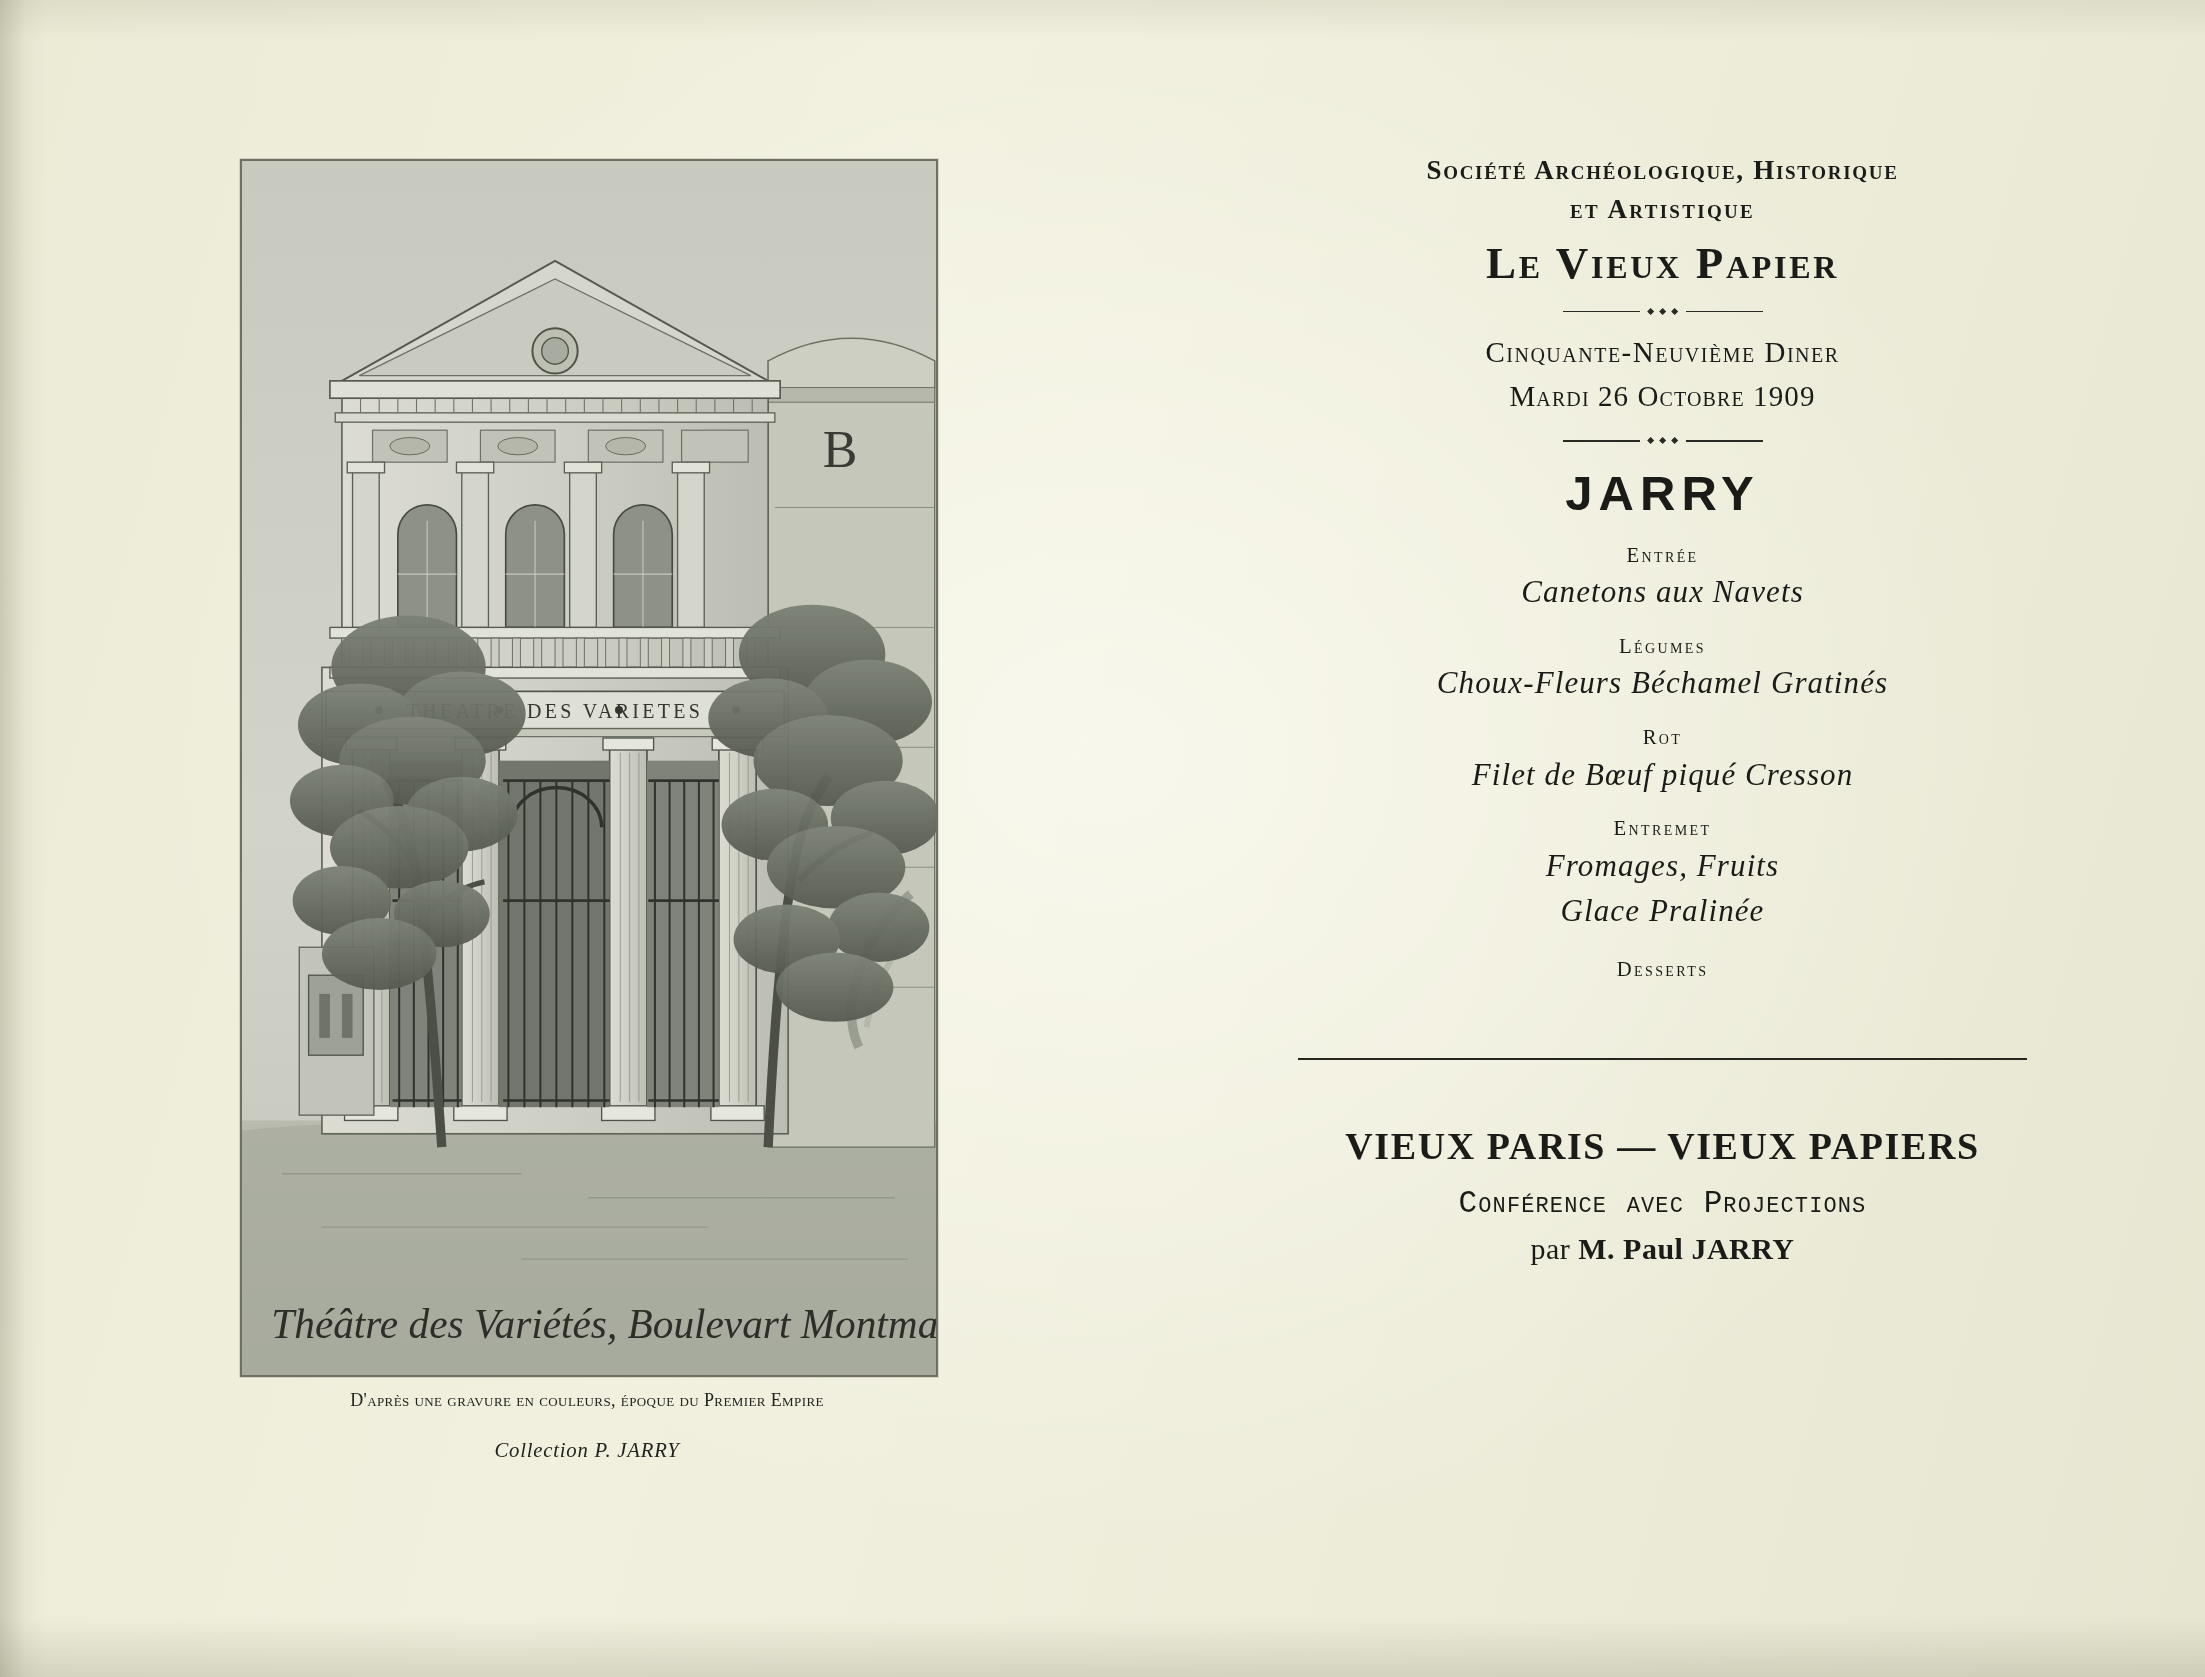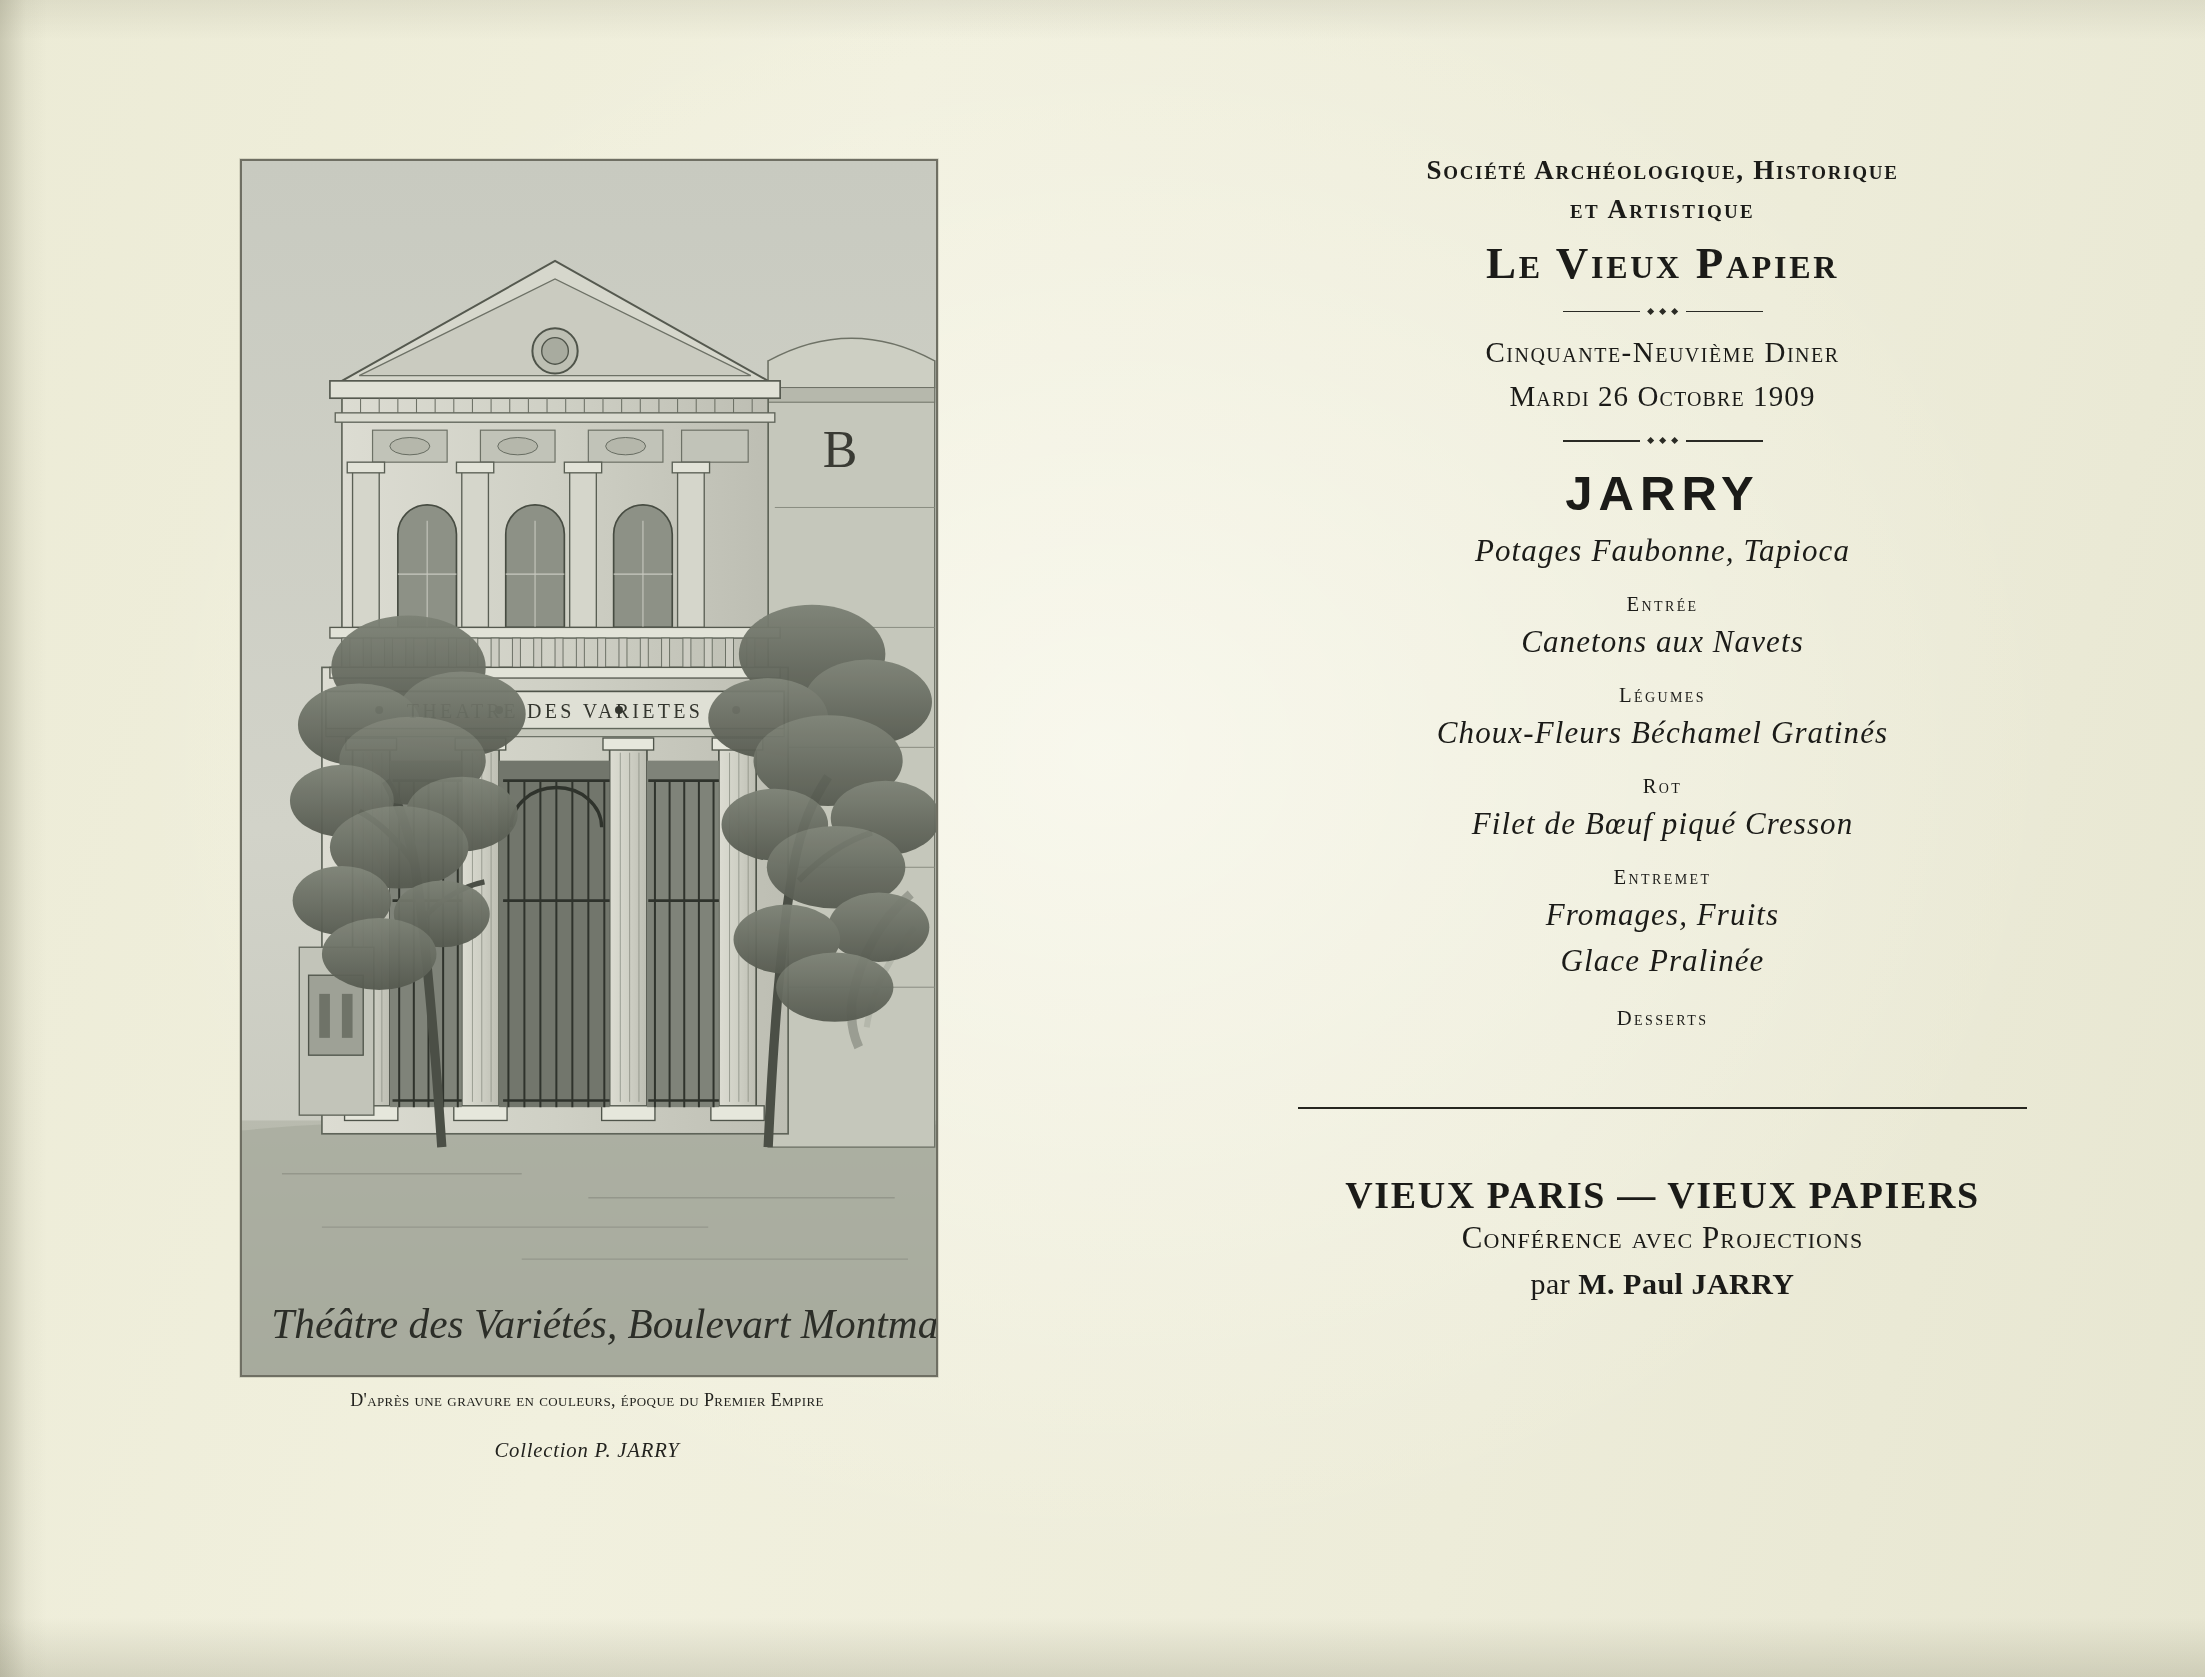--- a/index.html
+++ b/index.html
@@ -185,25 +185,25 @@
   }
 
   .footer-title {
     font-family: "Liberation Serif", serif;
     font-weight: bold;
     font-size: 38px;
     letter-spacing: 1.6px;
     margin-top: 64px;
   }
   .footer-sub {
-    font-family: Liberation Serif, serif;
+    font-family: Liberation Mono, monospace;
     font-variant: small-caps;
     font-size: 31px;
     letter-spacing: 1.1px;
-    margin-top: 3px;
+    margin-top: 18px;
   }
   .footer-by {
     font-family: "Liberation Serif", serif;
     font-size: 30px;
     font-weight: bold;
     letter-spacing: 0.5px;
     margin-top: 10.7px;
   }
   .footer-by .thin { font-weight: normal; }
 </style>
@@ -522,21 +522,20 @@
   <div class="orn">
     <span class="bar l"></span>
     <span class="dot d1"></span>
     <span class="dot d2"></span>
     <span class="dot d3"></span>
     <span class="bar r"></span>
   </div>
 
   <div class="menu-word">JARRY</div>
 
-  <div class="dish">Potages Faubonne, Tapioca</div>
 
   <div class="course-label">Entrée</div>
   <div class="dish">Canetons aux Navets</div>
 
   <div class="course-label">Légumes</div>
   <div class="dish">Choux-Fleurs Béchamel Gratinés</div>
 
   <div class="course-label">Rot</div>
   <div class="dish">Filet de Bœuf piqué Cresson</div>
 

